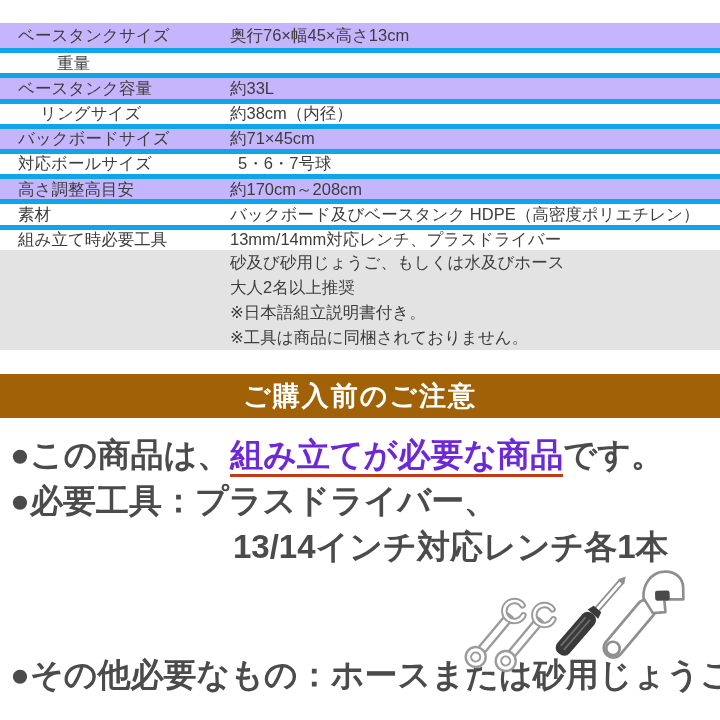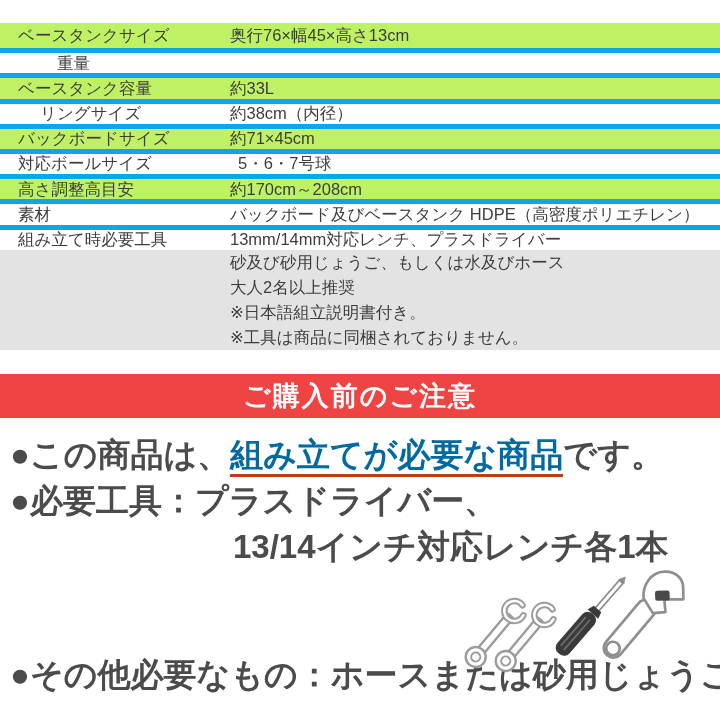--- a/index.html
+++ b/index.html
@@ -13,21 +13,21 @@
 
   
   .spec { margin-top:23px; font-size:16.5px; }
   .spec-row {
     display:flex;
     align-items:center;
     height:25.2px;
     line-height:25.2px;
     background:#ffffff;
   }
-  .spec-row.gray { background:#bef264;justify-content:space-between; }
+  .spec-row.gray { background:#c4b5fd;justify-content:space-between; }
   .spec-row + .spec-row { border-top:5px solid #0ea5e9; }
   .spec-label {
     flex:0 0 230px;
     padding-left:18px;
     white-space:nowrap;
   }
   .spec-label.ind57 { padding-left:57px; }
   .spec-label.ind40 { padding-left:40px; }
   .spec-label.ind25 { }
   .spec-value { flex:1; white-space:nowrap; }
@@ -41,21 +41,21 @@
     flex-direction:column;
     justify-content:flex-end;
   }
   .spec-notes div { line-height:25px; white-space:nowrap; }
 
   
   .banner {
     margin-top:24px;
     height:44px;
     line-height:44px;
-    background:#ef4444;
+    background:#a16207;
     color:#ffffff;
     font-size:27px;
     font-weight:bold;
     text-align:center;
     letter-spacing:2px;
   }
 
   
   .notice {
     position:relative;
@@ -63,21 +63,21 @@
     color:#4b4b4b;
     font-weight:bold;
     font-size:33px;
   }
   .nline { line-height:46px; white-space:nowrap; }
   .l1 { margin-top:14px; }
   .l3 { padding-left:223px; }
   .l4 { margin-top:82px; }
   .bullet { color:#4b4b4b; }
   .red-em {
-    color:#0369a1;
+    color:#6d28d9;
     border-bottom:3px solid #c23a18;
     padding-bottom:1px;
   }
 
   
   .tools-wrap {
     position:absolute;
     left:463px;
     top:134px;
     width:245px;

